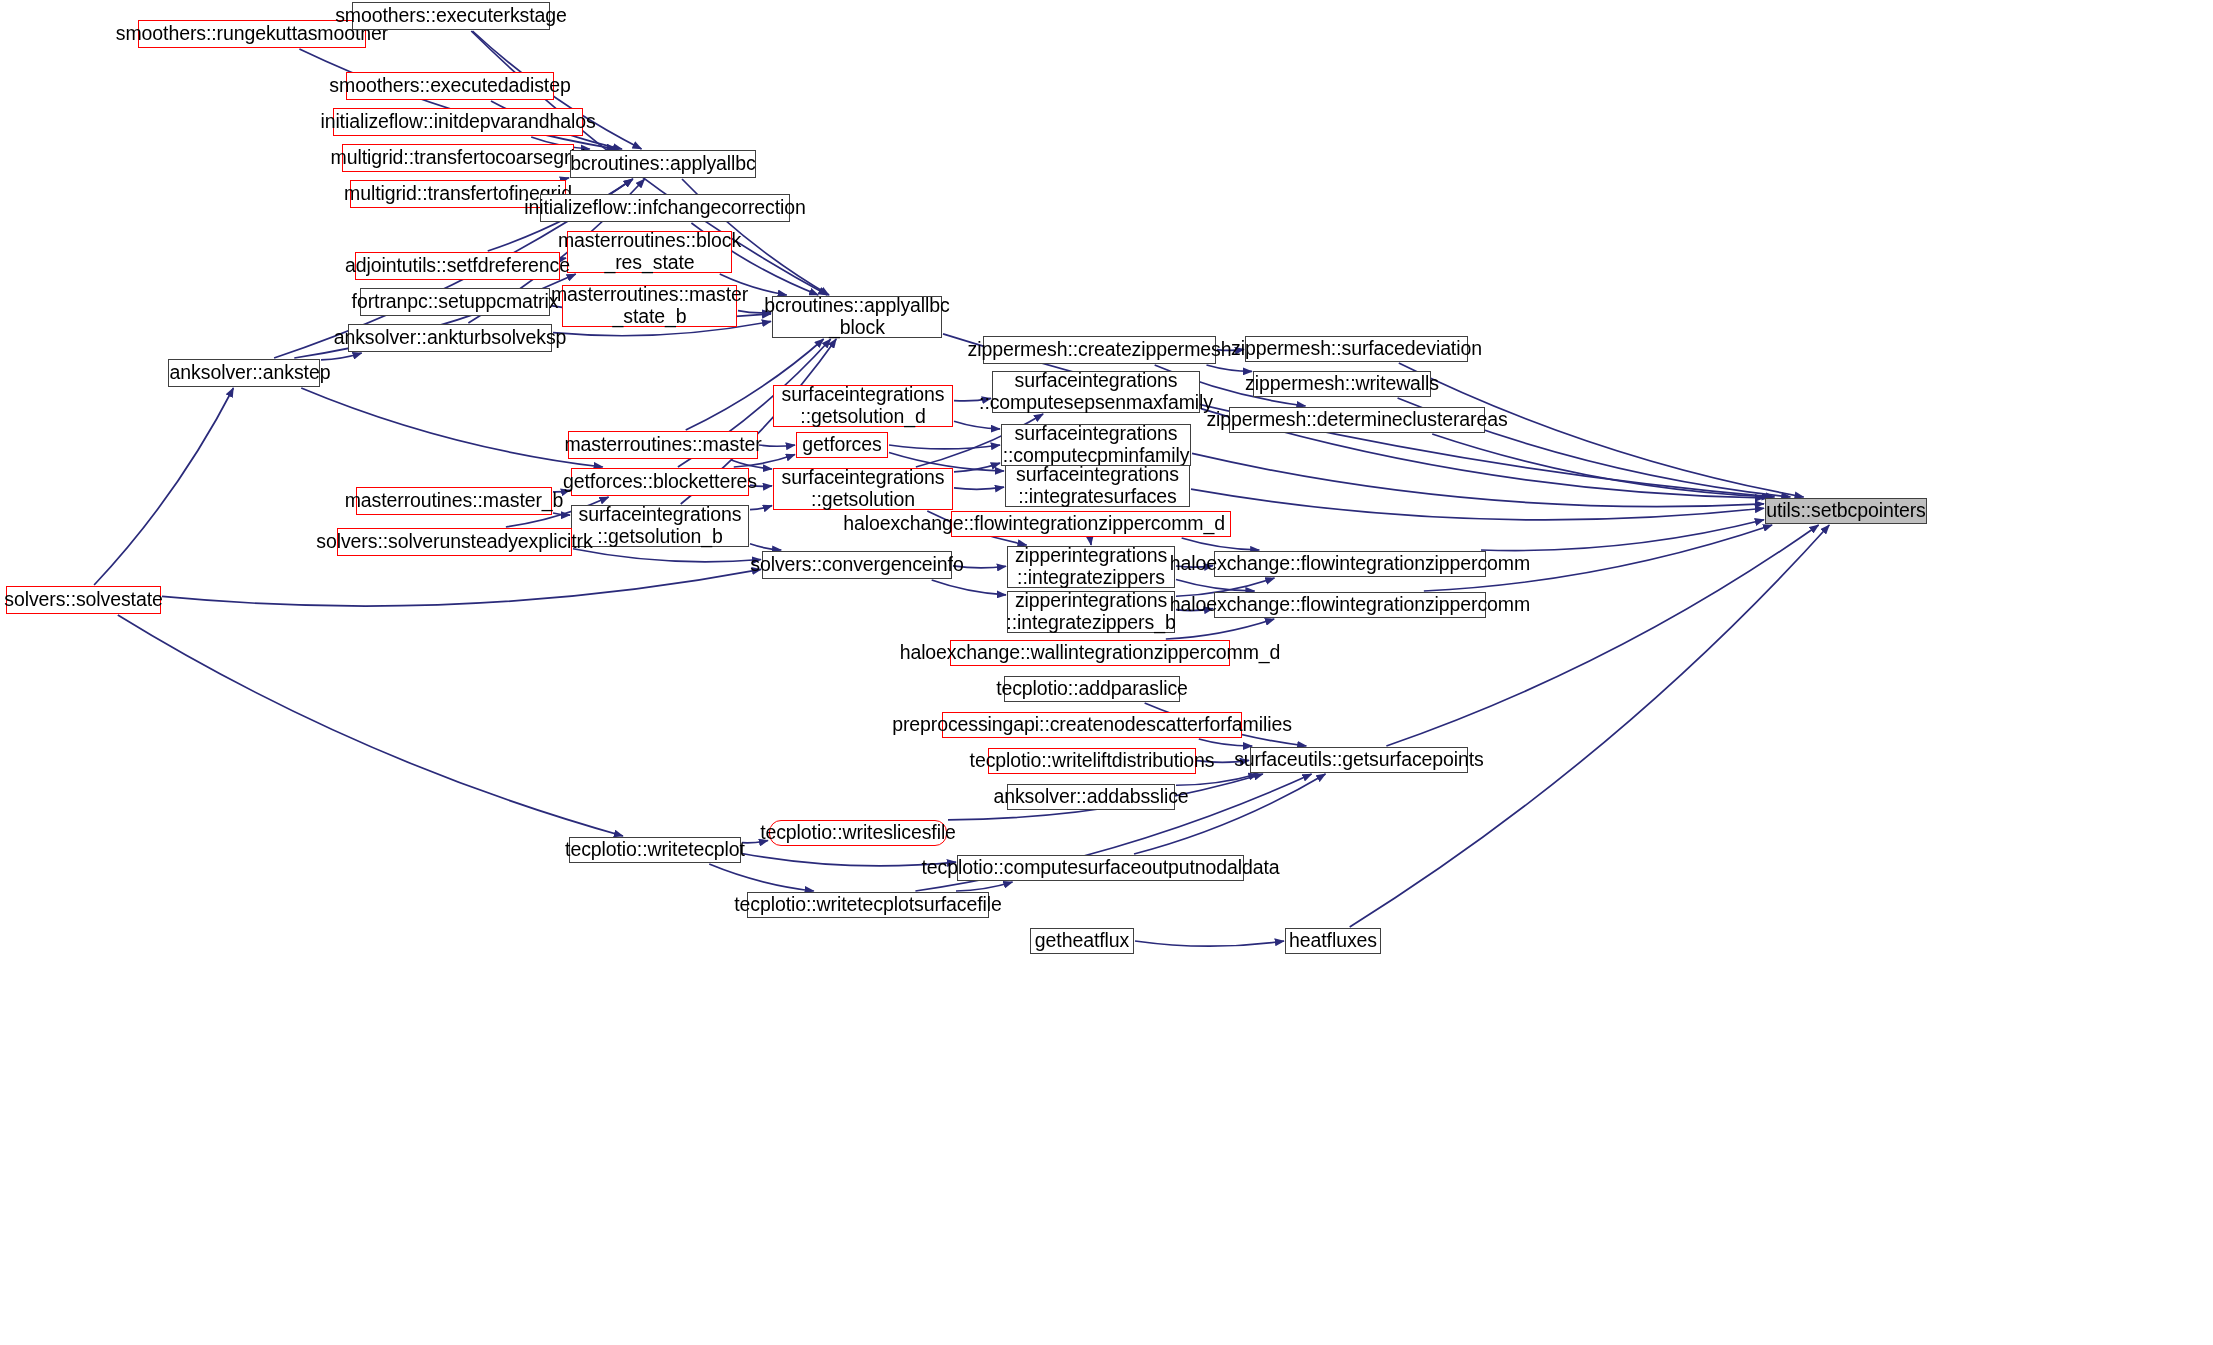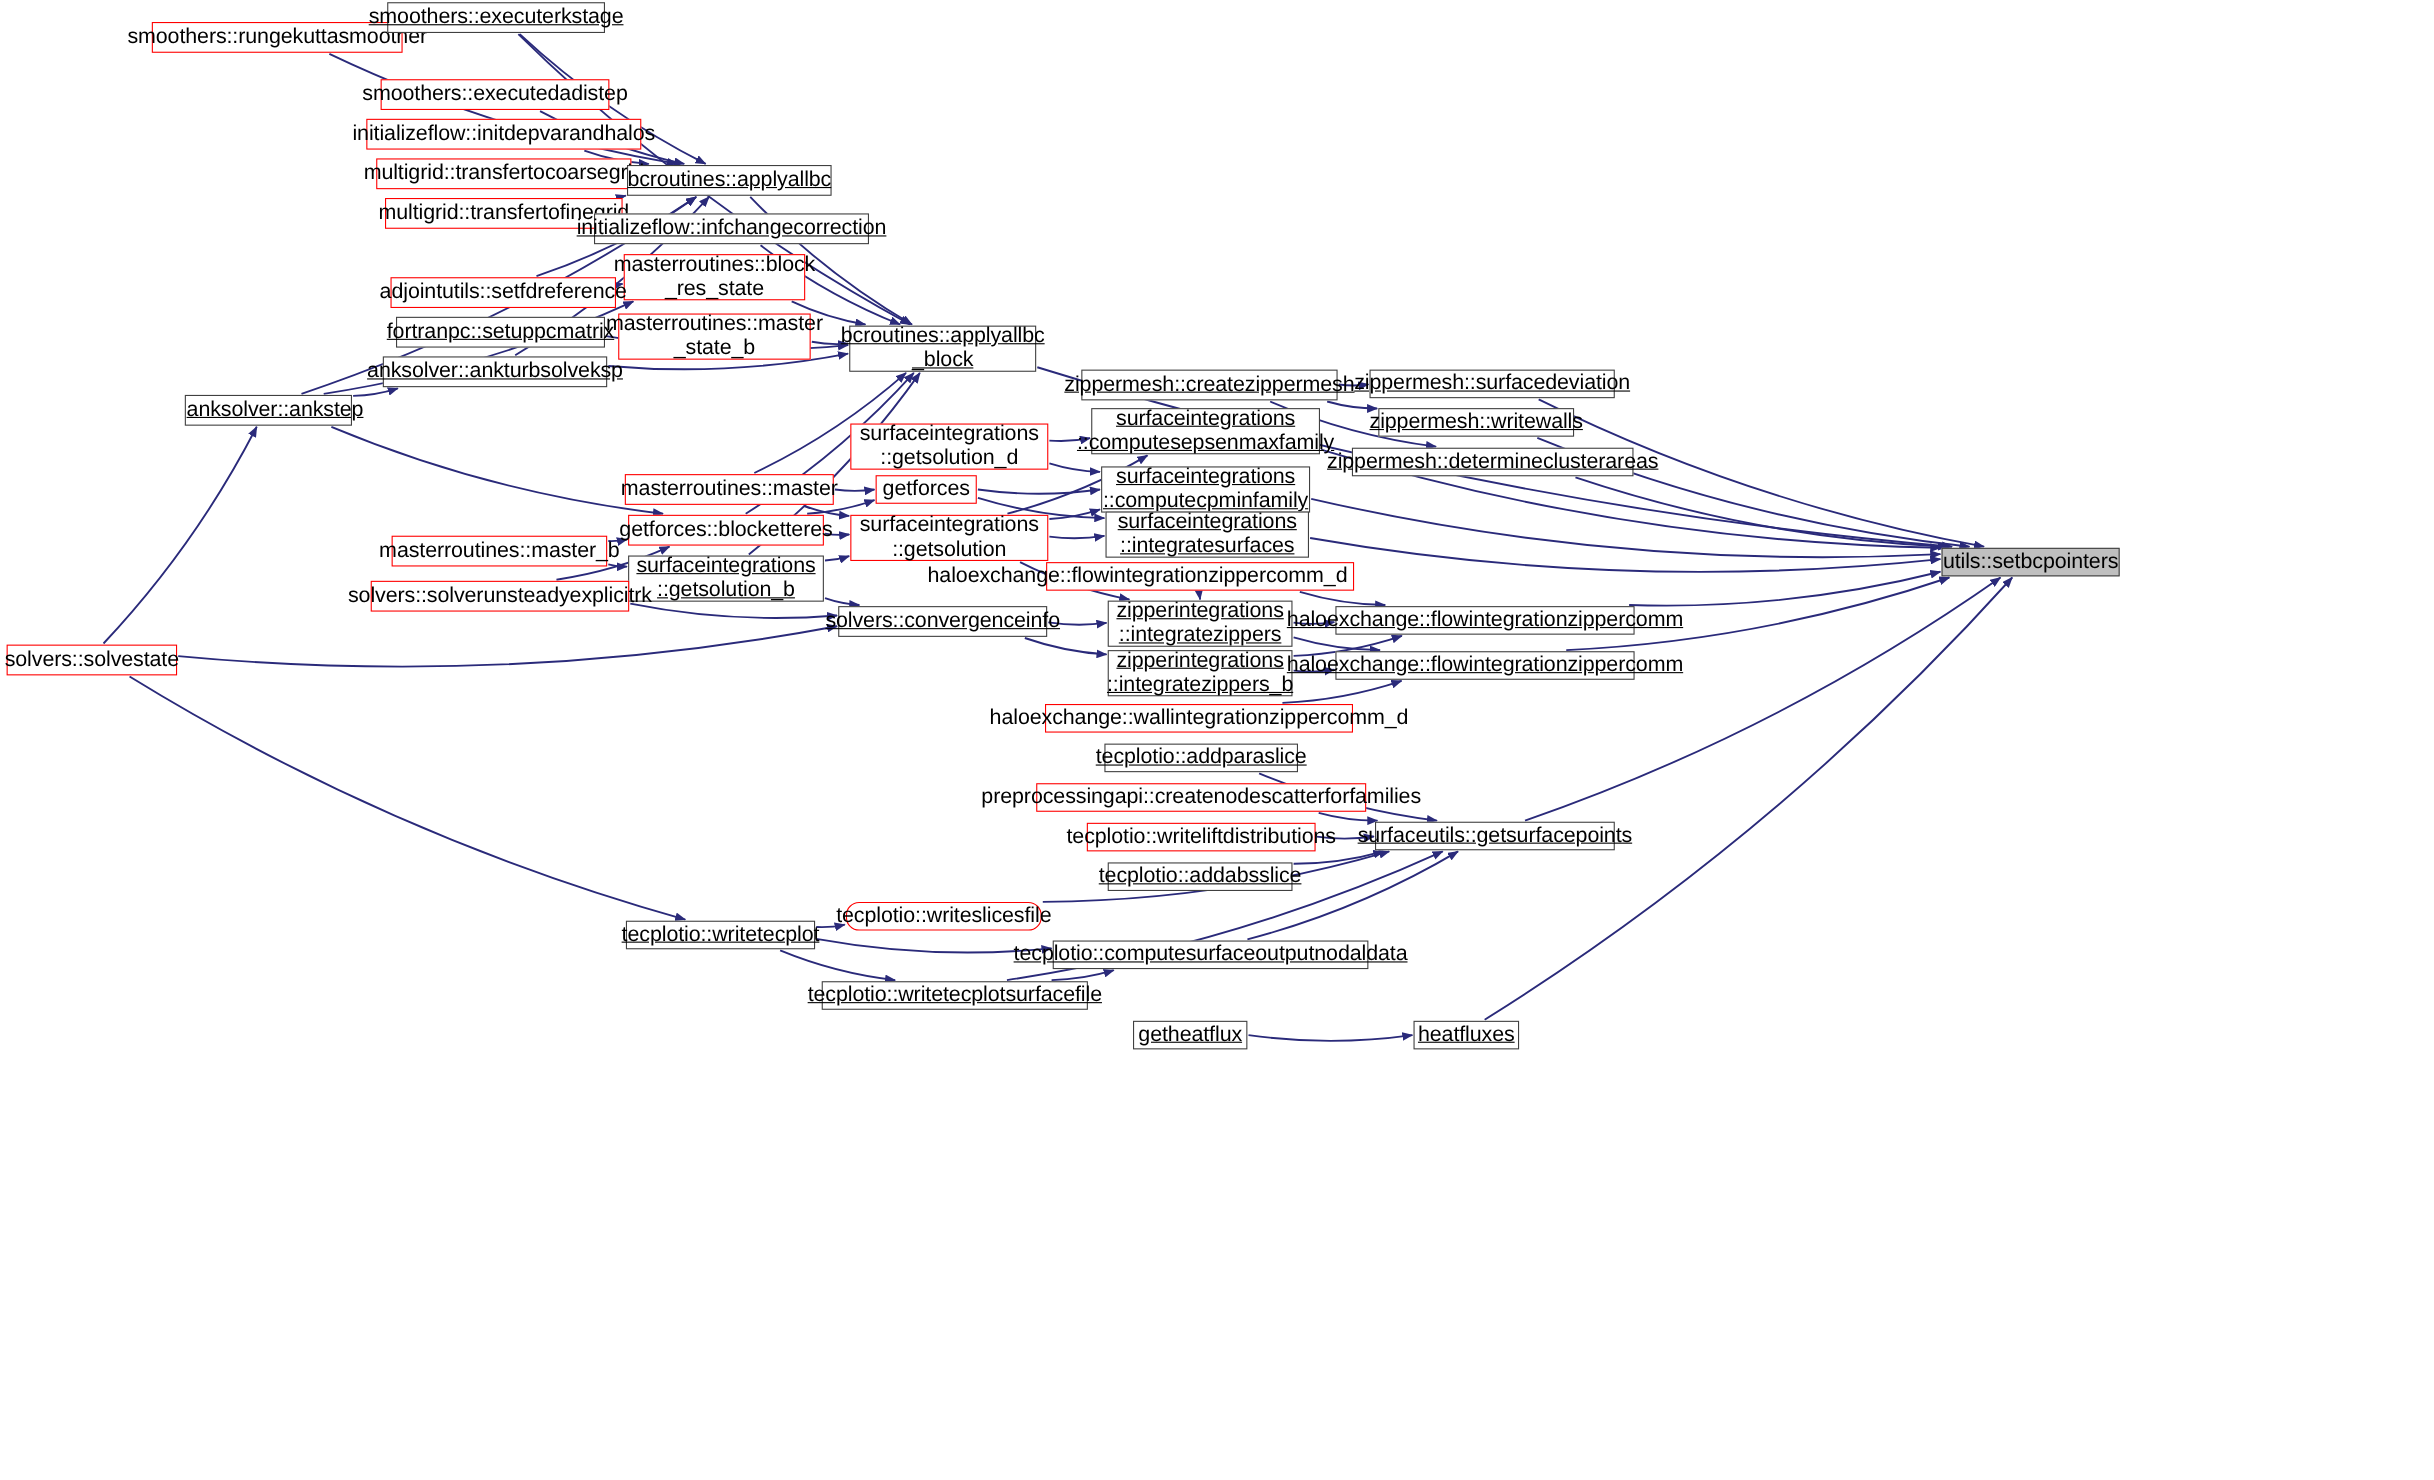--- a/index.html
+++ b/index.html
@@ -3,21 +3,21 @@
 <meta charset="utf-8">
 <style>
   html,body{margin:0;padding:0;background:#ffffff;}
   body{font-family:"Liberation Sans","DejaVu Sans",sans-serif;}
   #canvas{position:relative;width:2213px;height:1345px;background:#fff;overflow:hidden;}
   #edges{position:absolute;left:0;top:0;width:2213px;height:1345px;pointer-events:none;}
   .node{position:absolute;box-sizing:border-box;display:flex;align-items:center;justify-content:center;
         text-align:center;background:#ffffff;border:1px solid #000;color:#000;line-height:1.12;
         font-size:19.5px;white-space:pre;letter-spacing:-0.1px;}
   .node.red{border:1.6px solid #ff0000;}
-  .node.black{border:1.6px solid #404040;text-decoration:underline;}
+  .node.black{border:1.6px solid #404040;}
   .node.focus{background:#bfbfbf;border:1.6px solid #404040;}
   .node span{display:block;padding:0 5px;}
 </style>
 </head>
 <body>
 
 <div id="canvas">
   <svg id="edges" viewBox="0 0 2213 1345">
     <defs>
       <marker id="ah" markerWidth="10" markerHeight="8" refX="9.2" refY="4" orient="auto" markerUnits="userSpaceOnUse">
@@ -154,21 +154,21 @@
       <div class="node red" style="left: 950px; top: 640px; width: 280px; height: 26px;"><span>haloexchange::wallintegrationzippercomm_d</span></div>
       <div class="node black" style="left: 1245px; top: 336px; width: 223px; height: 26px;"><span>zippermesh::surfacedeviation</span></div>
       <div class="node black" style="left: 1253px; top: 371px; width: 178px; height: 26px;"><span>zippermesh::writewalls</span></div>
       <div class="node black" style="left: 1229px; top: 407px; width: 256px; height: 26px;"><span>zippermesh::determineclusterareas</span></div>
       <div class="node black" style="left: 1214px; top: 551px; width: 272px; height: 26px;"><span>haloexchange::flowintegrationzippercomm</span></div>
       <div class="node black" style="left: 1214px; top: 592px; width: 272px; height: 26px;"><span>haloexchange::flowintegrationzippercomm</span></div>
       <div class="node focus" style="left: 1765px; top: 498px; width: 162px; height: 26px;"><span>utils::setbcpointers</span></div>
       <div class="node black" style="left: 1004px; top: 676px; width: 176px; height: 26px;"><span>tecplotio::addparaslice</span></div>
       <div class="node red" style="left: 942px; top: 712px; width: 300px; height: 26px;"><span>preprocessingapi::createnodescatterforfamilies</span></div>
       <div class="node red" style="left: 988px; top: 748px; width: 208px; height: 26px;"><span>tecplotio::writeliftdistributions</span></div>
-      <div class="node black" style="left: 1007px; top: 784px; width: 168px; height: 26px;"><span>tecplotio::addabsslice</span></div>
+      <div class="node black" style="left: 1007px; top: 784px; width: 168px; height: 26px;"><span>anksolver::addabsslice</span></div>
       <div class="node black" style="left: 1250px; top: 747px; width: 218px; height: 26px;"><span>surfaceutils::getsurfacepoints</span></div>
       <div class="node black" style="left: 569px; top: 837px; width: 172px; height: 26px;"><span>tecplotio::writetecplot</span></div>
       <div class="node red" style="left: 769px; top: 820px; width: 178px; height: 26px; border-radius: 12px;"><span>tecplotio::writeslicesfile</span></div>
       <div class="node black" style="left: 957px; top: 855px; width: 287px; height: 26px;"><span>tecplotio::computesurfaceoutputnodaldata</span></div>
       <div class="node black" style="left: 747px; top: 892px; width: 242px; height: 26px;"><span>tecplotio::writetecplotsurfacefile</span></div>
       <div class="node black" style="left: 1030px; top: 928px; width: 104px; height: 26px;"><span>getheatflux</span></div>
       <div class="node black" style="left: 1285px; top: 928px; width: 96px; height: 26px;"><span>heatfluxes</span></div>
     </div>
 </div>
 

